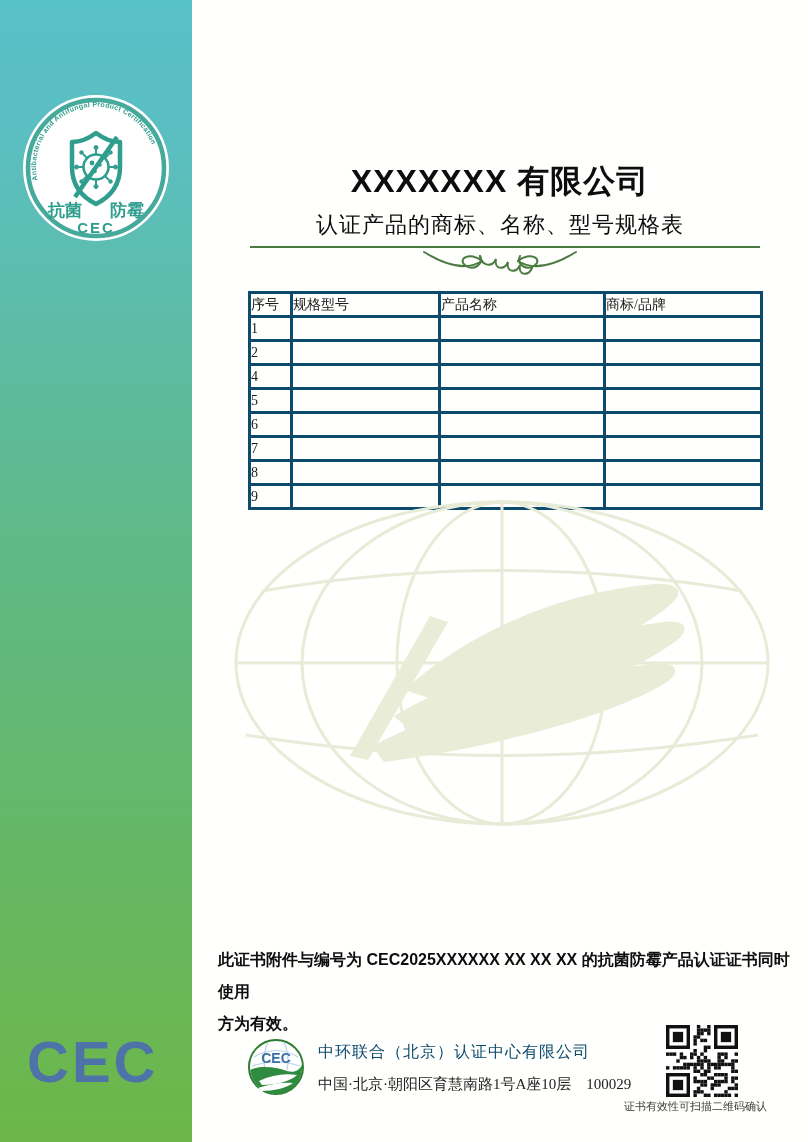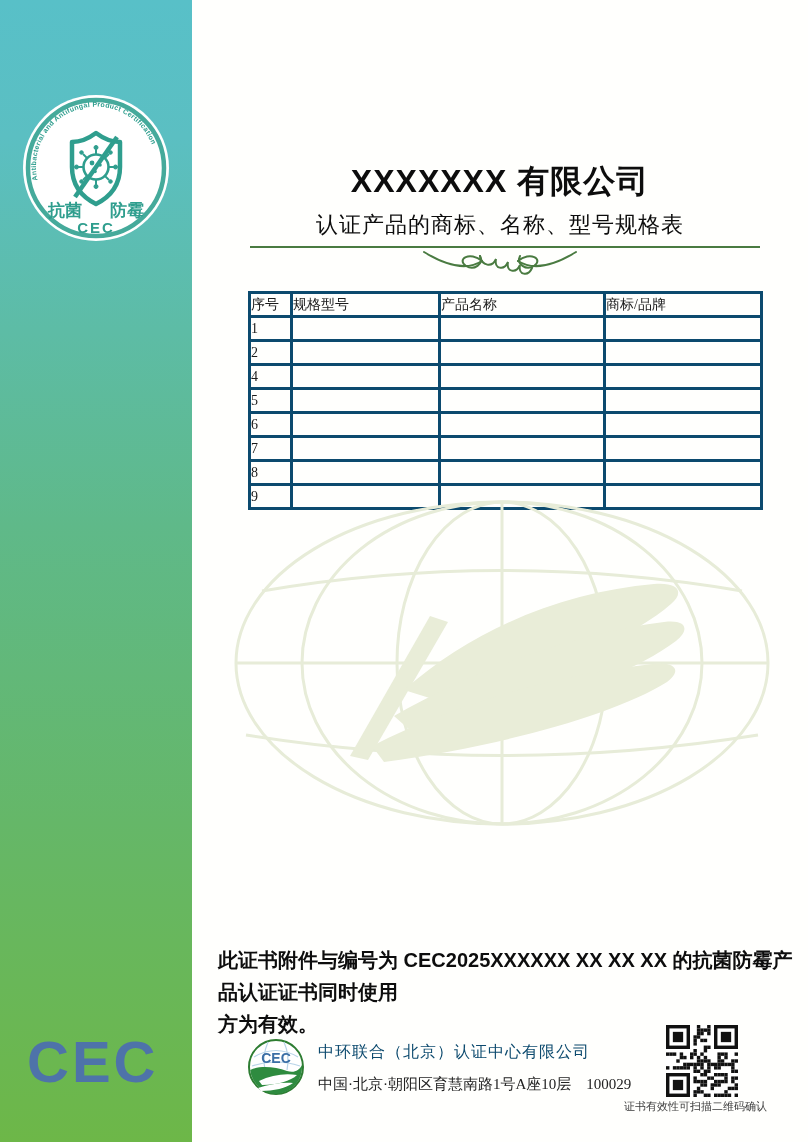--- a/index.html
+++ b/index.html
@@ -21,21 +21,21 @@
   .divider-line{position:absolute;left:58px;top:246px;width:510px;height:2px;background:#4a7b41;}
   .ornament{position:absolute;left:228px;top:244px;width:160px;height:32px;}
   
   .spec-table{position:absolute;left:56px;top:291px;border-collapse:collapse;table-layout:fixed;
               font-family:"Liberation Serif",serif;font-size:14px;color:#1a1a1a;}
   .spec-table td,.spec-table th{border:3px solid #0c4a6e;padding:0;height:21px;
               text-align:left;vertical-align:middle;font-weight:normal;}
   
   .watermark{position:absolute;left:40px;top:498px;width:540px;height:330px;}
   
-  .notice{position:absolute;left:26px;top:944px;width:582px;font-size:20px;font-weight:bold;
+  .notice{position:absolute;left:26px;top:944px;width:582px;font-size:16px;font-weight:bold;
           color:#0d0d0d;line-height:32px;font-family:"Liberation Sans",sans-serif;}
   
   .footer-logo{position:absolute;left:55px;top:1036px;width:58px;height:62px;}
   .footer-org{position:absolute;left:126px;top:1042px;font-size:16px;color:#0c4a6e;
               font-family:"Liberation Serif",serif;letter-spacing:1px;}
   .footer-addr{position:absolute;left:126px;top:1075px;font-size:15px;color:#222;
               font-family:"Liberation Serif",serif;}
   .qr{position:absolute;left:474px;top:1025px;width:72px;height:72px;}
   .qr-caption{position:absolute;left:432px;top:1099px;width:160px;text-align:left;
               font-size:11px;color:#3a3a3a;font-family:"Liberation Serif",serif;}

